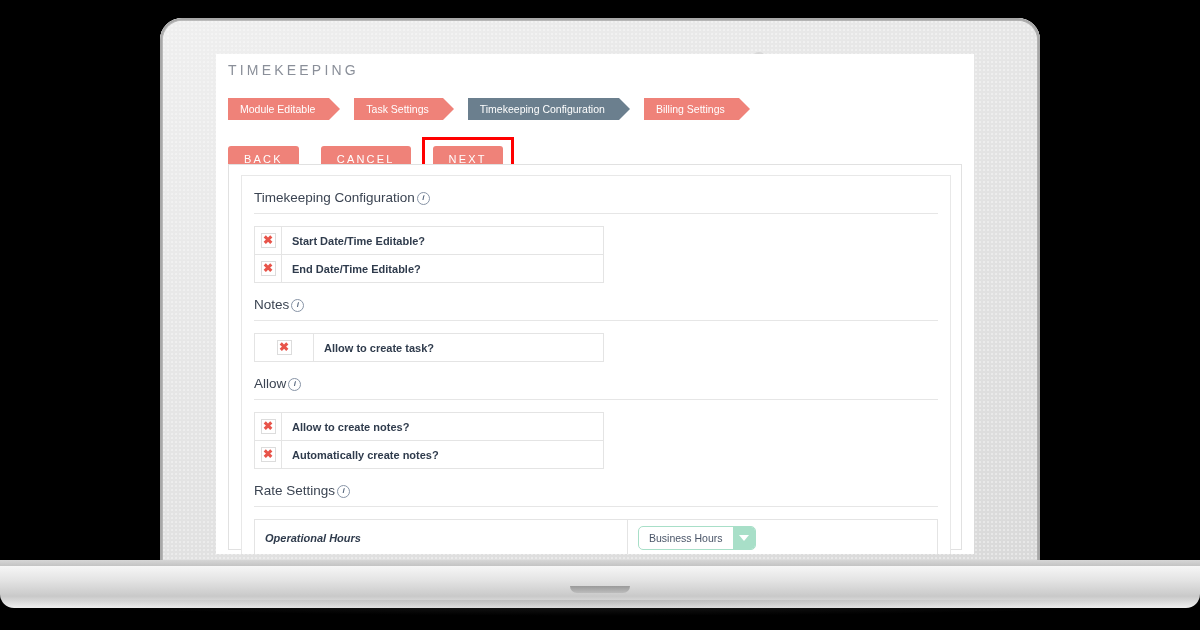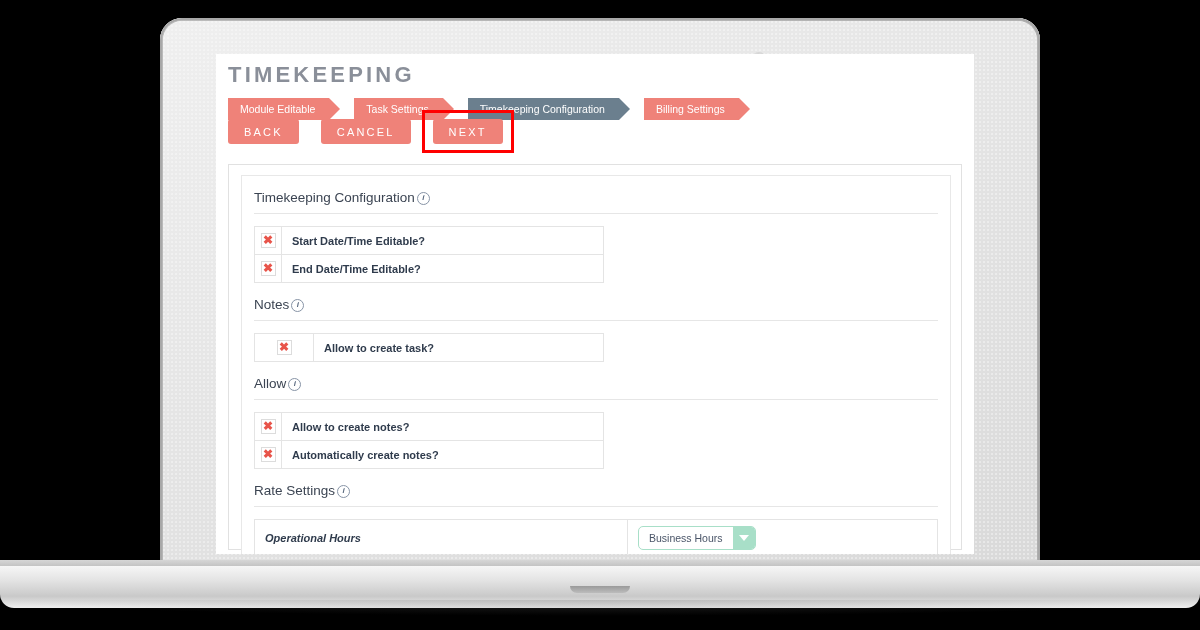--- a/index.html
+++ b/index.html
@@ -49,21 +49,21 @@
   }
   .base-shadow{
     position:absolute;left:0;top:600px;width:1200px;height:16px;
     background:radial-gradient(ellipse at 50% 0%,rgba(120,120,120,.30),rgba(0,0,0,0) 70%);
   }
 
   
   .page{position:relative;width:758px;height:500px;background:#fff;}
   .page-title{
     position:absolute;left:12px;top:8px;
-    font-size:22px;letter-spacing:3.2px;color:#8a8f99;font-weight:700;
+    font-size:14px;letter-spacing:3.2px;color:#8a8f99;font-weight:400;
   }
 
   
   .crumbs{position:absolute;left:12px;top:44px;display:flex;align-items:center;}
   .crumb{
     position:relative;height:22px;display:flex;align-items:center;justify-content:center;
     color:#fff;font-size:10.5px;padding:0 14px 0 12px;margin-right:11px;
     background:#ef8279;
   }
   .crumb:after{
@@ -73,21 +73,21 @@
   }
   .crumb.active{background:#6b7f8e;}
   .crumb.active:after{border-left-color:#6b7f8e;}
   .crumb-sep{
     width:0;height:0;margin-right:4px;
     border-top:11px solid transparent;border-bottom:11px solid transparent;
     border-left:10px solid #ffffff;
   }
 
   
-  .actions{position:absolute;left:12px;top:65px;display:flex;align-items:center;}
+  .actions{position:absolute;left:12px;top:92px;display:flex;align-items:center;}
   .btn{
     background:#ef8279;color:#fff;border:none;border-radius:3px;
     font-size:11px;letter-spacing:2.2px;font-family:inherit;
     height:25px;padding:0 16px;margin-right:22px;cursor:pointer;
   }
   .btn-wrap{position:relative;margin-right:22px;}
   .btn-wrap .btn{margin-right:0;}
   .hl-box{
     position:absolute;left:-11px;top:-9px;width:calc(100% + 22px);height:calc(100% + 18px);
     border:3px solid #ff0000;box-sizing:border-box;pointer-events:none;

